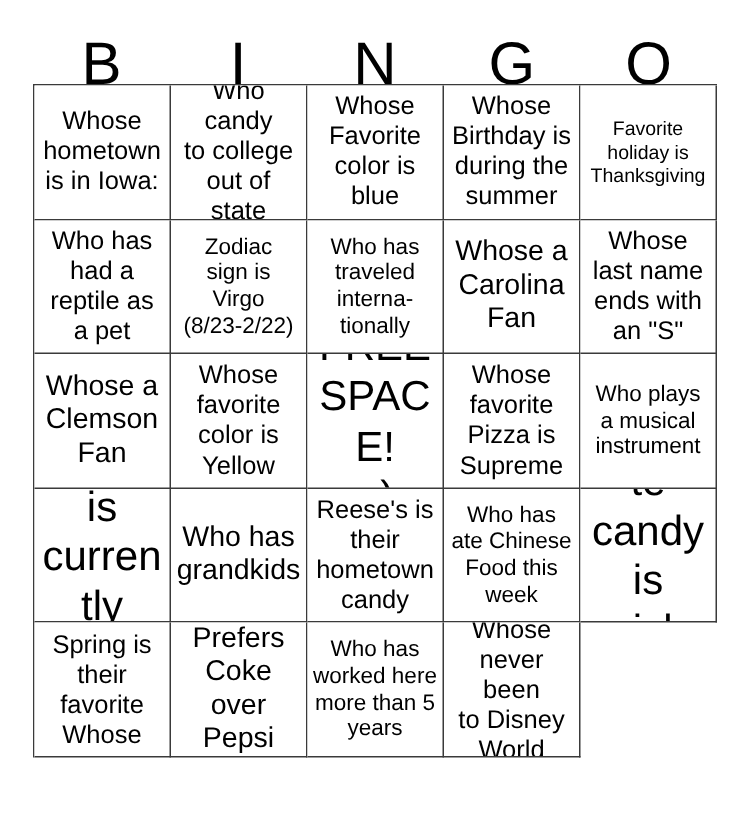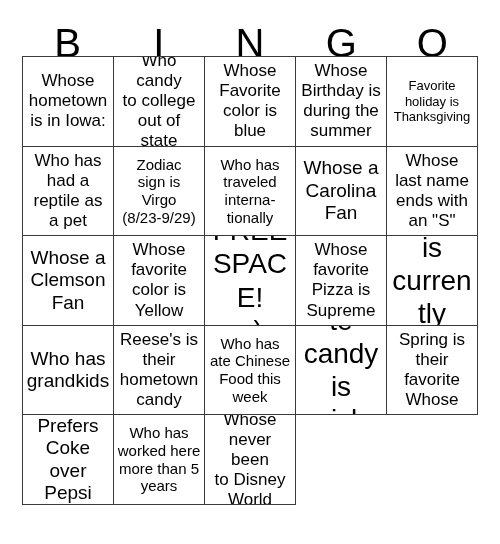--- a/index.html
+++ b/index.html
@@ -134,21 +134,21 @@
       <div class="cell fs-md">
         <span class="cell-text">Who has
 had a
 reptile as
 a pet</span>
       </div>
       <div class="cell fs-sm">
         <span class="cell-text">Zodiac
 sign is
 Virgo
-(8/23-9/29)</span>
+(8/23-2/22)</span>
       </div>
       <div class="cell fs-sm">
         <span class="cell-text">Who has
 traveled
 interna-
 tionally</span>
       </div>
       <div class="cell fs-lg">
         <span class="cell-text">Whose a
 Carolina
@@ -175,20 +175,25 @@
         <span class="cell-text">FREE
 SPACE!
 =)</span>
       </div>
       <div class="cell fs-md">
         <span class="cell-text">Whose
 favorite
 Pizza is
 Supreme</span>
       </div>
+      <div class="cell fs-sm">
+        <span class="cell-text">Who plays
+a musical
+instrument</span>
+      </div>
       <div class="cell fs-xl">
         <span class="cell-text">Who is
 currently
 during</span>
       </div>
       <div class="cell fs-lg">
         <span class="cell-text">Who has
 grandkids</span>
       </div>
       <div class="cell fs-md">

